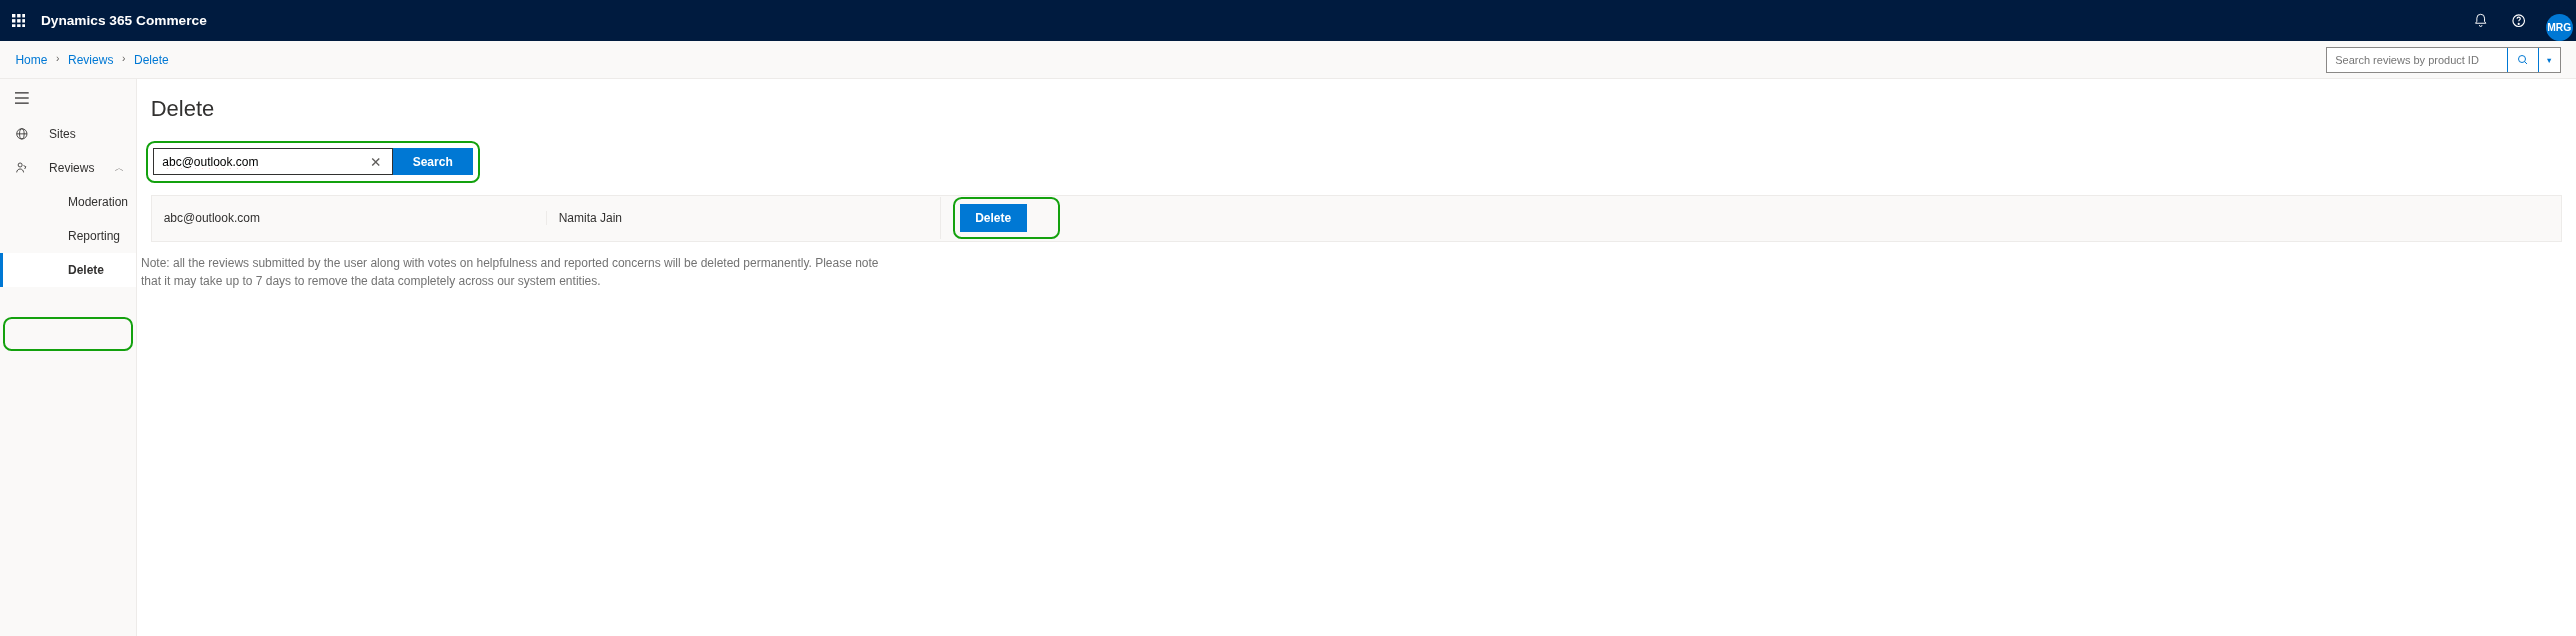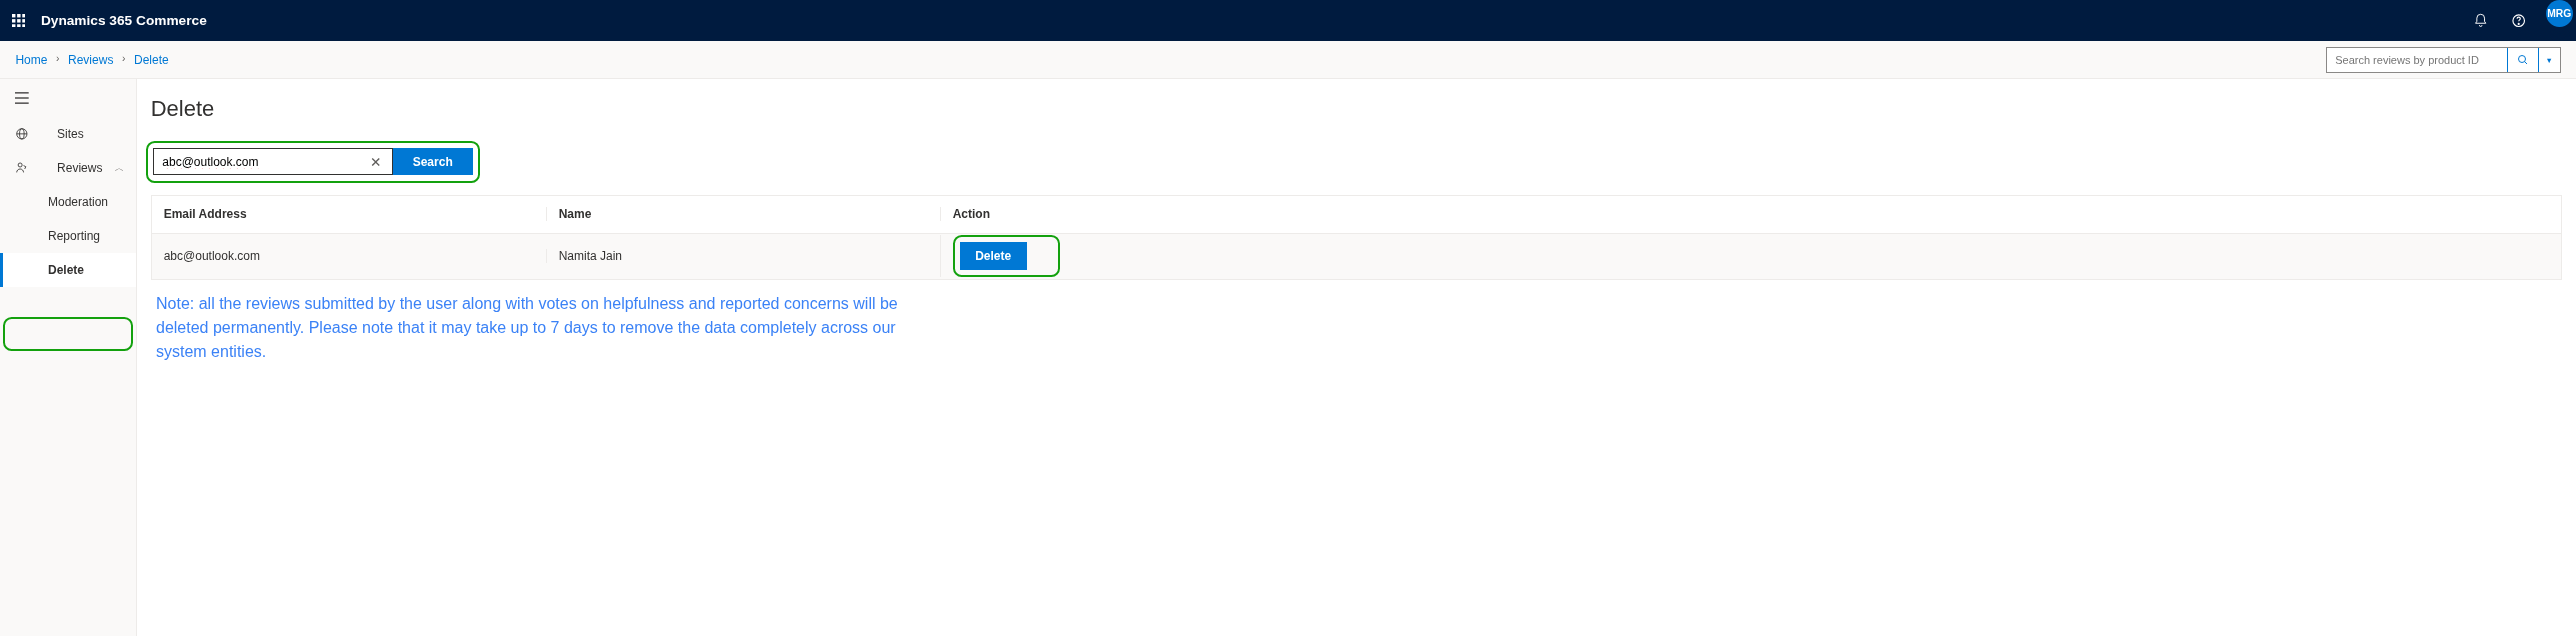--- a/index.html
+++ b/index.html
@@ -3,42 +3,42 @@
   <meta charset="utf-8">
   <style>
     * { box-sizing: border-box; margin: 0; padding: 0; }
     body { font-family: "Segoe UI", -apple-system, sans-serif; font-size: 12px; color: #323130; background: #fff; }
     
     
     .header { background: #001b3f; color: #fff; height: 41px; display: flex; align-items: center; padding: 0 3px; }
     .header-left { display: flex; align-items: center; flex: 1; }
     .waffle-icon { width: 31px; height: 41px; display: flex; align-items: center; justify-content: center; cursor: pointer; }
     .app-title { font-size: 13.7px; font-weight: 600; margin-left: 6.9px; }
-    .header-right { display: flex; align-items: flex-start; gap: 3.4px; }
+    .header-right { display: flex; align-items: flex-end; gap: 3.4px; }
     .header-icon-btn { width: 34px; height: 41px; display: flex; align-items: center; justify-content: center; cursor: pointer; }
     .avatar { width: 27.4px; height: 27.4px; border-radius: 50%; background: #0078d4; color: #fff; display: flex; align-items: center; justify-content: center; font-size: 10.3px; font-weight: 600; margin-left: 6.9px; cursor: pointer; }
     
     
     .breadcrumb-bar { background: #faf9f8; border-bottom: 0.9px solid #edebe9; height: 38px; display: flex; align-items: center; padding: 0 15.4px; justify-content: space-between; }
     .breadcrumb { display: flex; gap: 8.6px; font-size: 12px; }
     .breadcrumb a { color: #0078d4; text-decoration: none; cursor: pointer; }
     .breadcrumb .sep { color: #605e5c; font-size: 10.3px; }
     .search-group { display: flex; border: 0.9px solid #8a8886; background: #fff; height: 26px; }
     .search-input { border: none; padding: 0 8.6px; width: 180px; font-size: 11px; color: #605e5c; outline: none; background: transparent; }
     .search-btn-right { border: none; border-left: 0.9px solid #0078d4; background: #fff; width: 31px; display: flex; align-items: center; justify-content: center; cursor: pointer; color: #0078d4; }
     .search-dd { border: none; border-left: 0.9px solid #0078d4; background: #fff; width: 22px; display: flex; align-items: center; justify-content: center; cursor: pointer; color: #0078d4; font-size: 8.6px; }
     
     
     .layout { display: flex; min-height: calc(100vh - 79px); }
     
     
     .sidebar { width: 137px; background: #faf9f8; border-right: 0.9px solid #edebe9; padding-top: 0; }
     .sidebar-toggle { height: 38px; display: flex; align-items: center; padding-left: 15.4px; cursor: pointer; }
-    .sidebar-item { height: 34px; display: flex; align-items: center; padding-left: 13.7px; cursor: pointer; position: relative; gap: 28px; }
-    .sidebar-item.sub { padding-left: 48px; }
+    .sidebar-item { height: 34px; display: flex; align-items: center; padding-left: 13.7px; cursor: pointer; position: relative; gap: 20px; }
+    .sidebar-item.sub { padding-left: 68px; }
     .sidebar-item.active { background: #fff; font-weight: 600; }
     .sidebar-item.active::before { content: ''; position: absolute; left: 0; top: 0; bottom: 0; width: 2.6px; background: #0078d4; }
     .sidebar-item .chev { position: absolute; right: 12px; font-size: 9.4px; color: #605e5c; }
     .sidebar-icon { width: 15.4px; display: flex; justify-content: center; color: #323130; }
     
     
     .main { flex: 1; padding: 17px 0 17px 0; }
     .page-title { font-size: 22px; font-weight: 400; margin-bottom: 19px; margin-left: 13.7px; }
     
     .search-row { display: flex; align-items: center; border: 2.6px solid #13a10e; border-radius: 8.6px; padding: 5.1px; width: fit-content; margin-bottom: 12px; margin-left: 8.6px; }
@@ -52,21 +52,21 @@
     
     .table { border: 0.9px solid #edebe9; margin: 0 13.7px; }
     .table-header { display: flex; background: #fff; border-bottom: 0.9px solid #edebe9; height: 38px; align-items: center; font-weight: 600; }
     .table-row { display: flex; background: #faf9f8; height: 45px; align-items: center; }
     .col-email { width: 394px; padding-left: 12px; }
     .col-name { width: 394px; padding-left: 12px; border-left: 0.9px solid #edebe9; }
     .col-action { flex: 1; padding-left: 12px; border-left: 0.9px solid #edebe9; position: relative; }
     .delete-btn-wrap { display: inline-flex; border: 2.6px solid #13a10e; border-radius: 8.6px; padding: 5.1px 31px 5.1px 5.1px; }
     .delete-btn { background: #0078d4; color: #fff; border: none; height: 27.4px; padding: 0 15.4px; font-size: 12px; font-weight: 600; cursor: pointer; }
     
-    .note { font-size: 16px; color: #3b82f6; margin-top: 12px; max-width: 755px; line-height: 1.5; margin-left: 19px; }
+    .note { font-size: 12px; color: #737373; margin-top: 12px; max-width: 755px; line-height: 1.5; margin-left: 4px; }
     
     
     .hl-box { position: absolute; border: 2.6px solid #13a10e; border-radius: 8.6px; pointer-events: none; }
     .underline-red { text-decoration: underline wavy #e81123 0.9px; text-underline-offset: 1.7px; }
   </style>
 </head>
 <body>
 
 <div class="header">
   <div class="header-left">
@@ -172,25 +172,20 @@
     <div class="search-row">
       <div class="email-input-wrap">
         <input class="email-input underline-red" value="abc@outlook.com" style="">
         <button class="clear-btn">✕</button>
       </div>
       <button class="search-btn-blue">Search</button>
     </div>
 
 
     <div class="table">
-      <div class="table-header">
-        <div class="col-email">Email Address</div>
-        <div class="col-name">Name</div>
-        <div class="col-action">Action</div>
-      </div>
       <div class="table-row">
         <div class="col-email">abc@outlook.com</div>
         <div class="col-name">Namita Jain</div>
         <div class="col-action">
           <span class="delete-btn-wrap">
             <button class="delete-btn">Delete</button>
           </span>
         </div>
       </div>
     </div>

